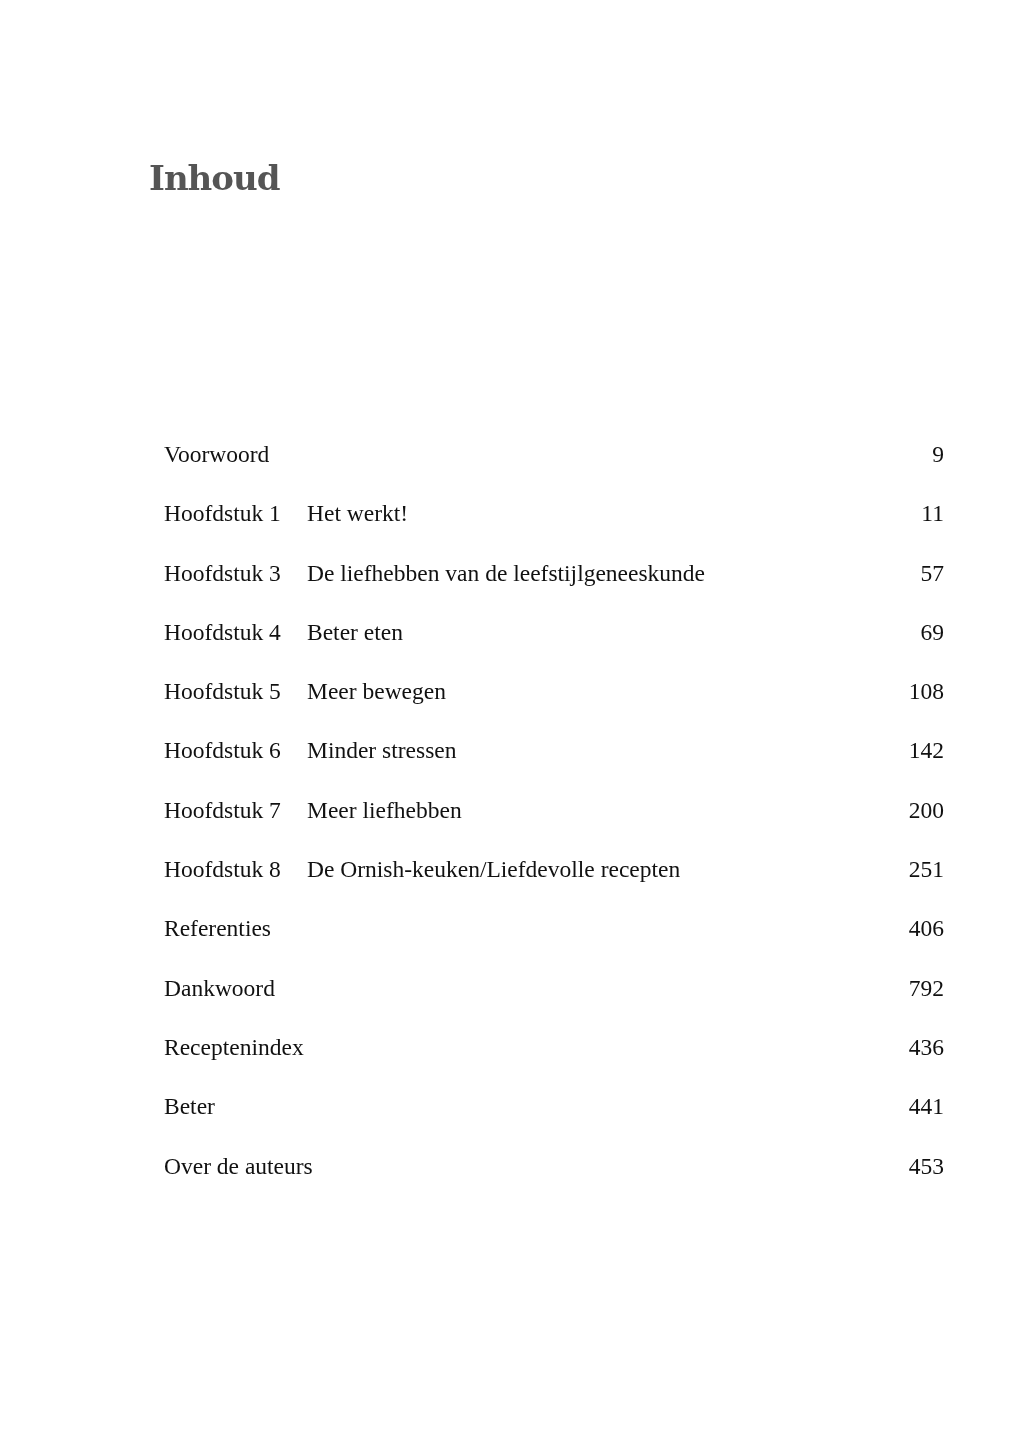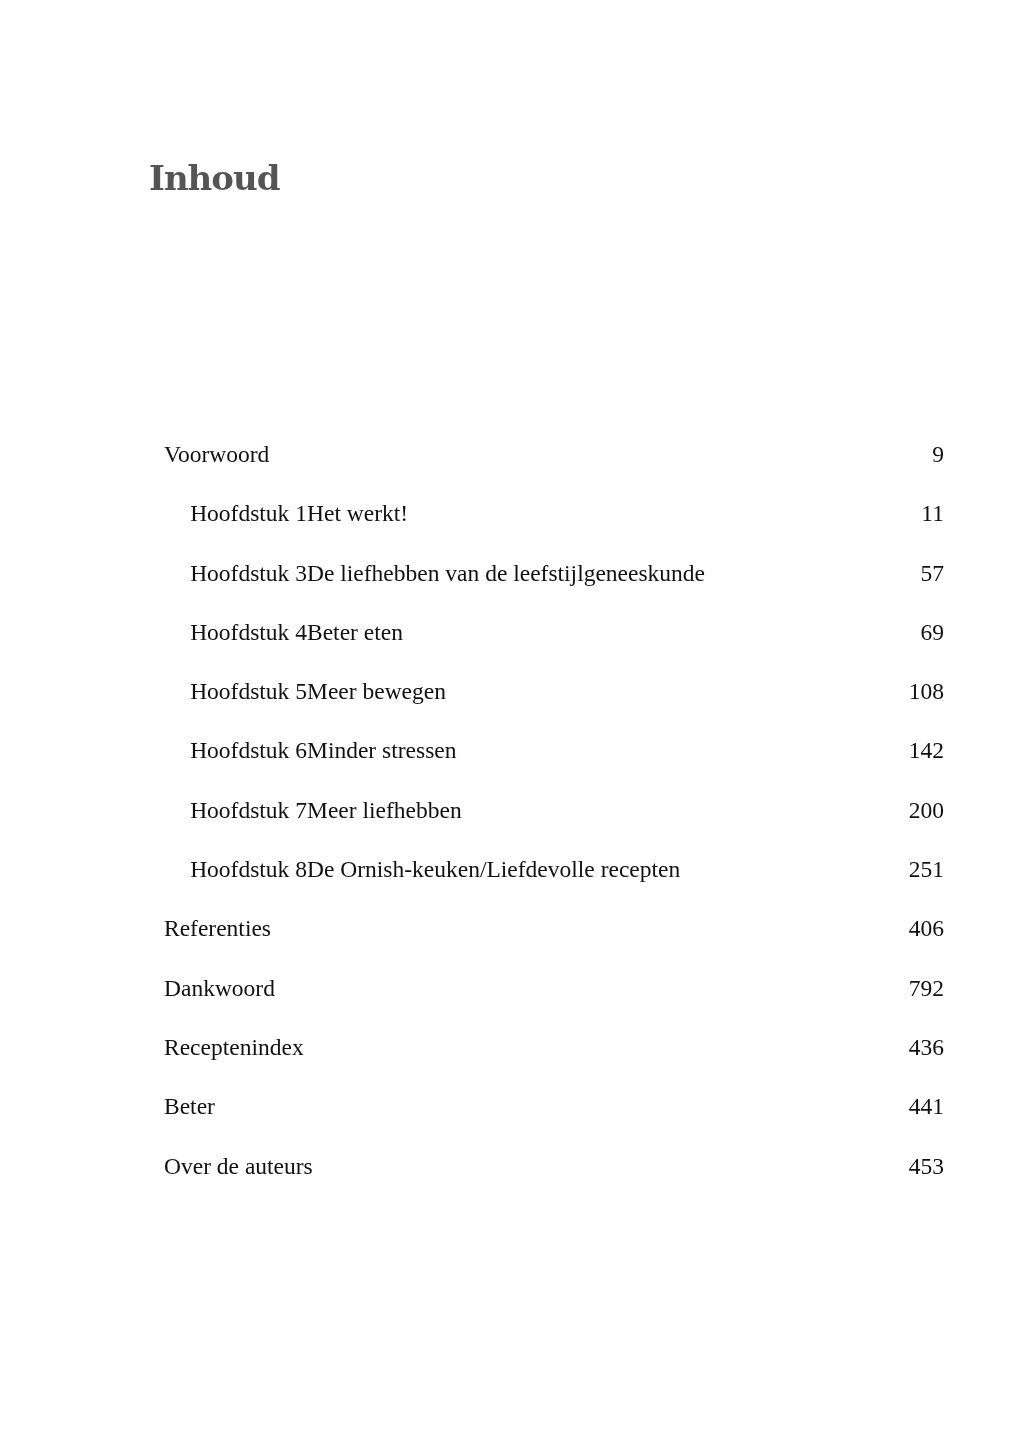--- a/index.html
+++ b/index.html
@@ -44,21 +44,20 @@
       color: #111111;
       line-height: 36px;
     }
     .entry-left {
       display: flex;
       white-space: nowrap;
     }
     .chapter-label {
       display: inline-block;
       min-width: 143px;
-      text-align: right;
     }
     .page-num {
       text-align: right;
       min-width: 60px;
       font-variant-numeric: oldstyle-nums;
     }
   </style>
 </head>
 <body>
 

